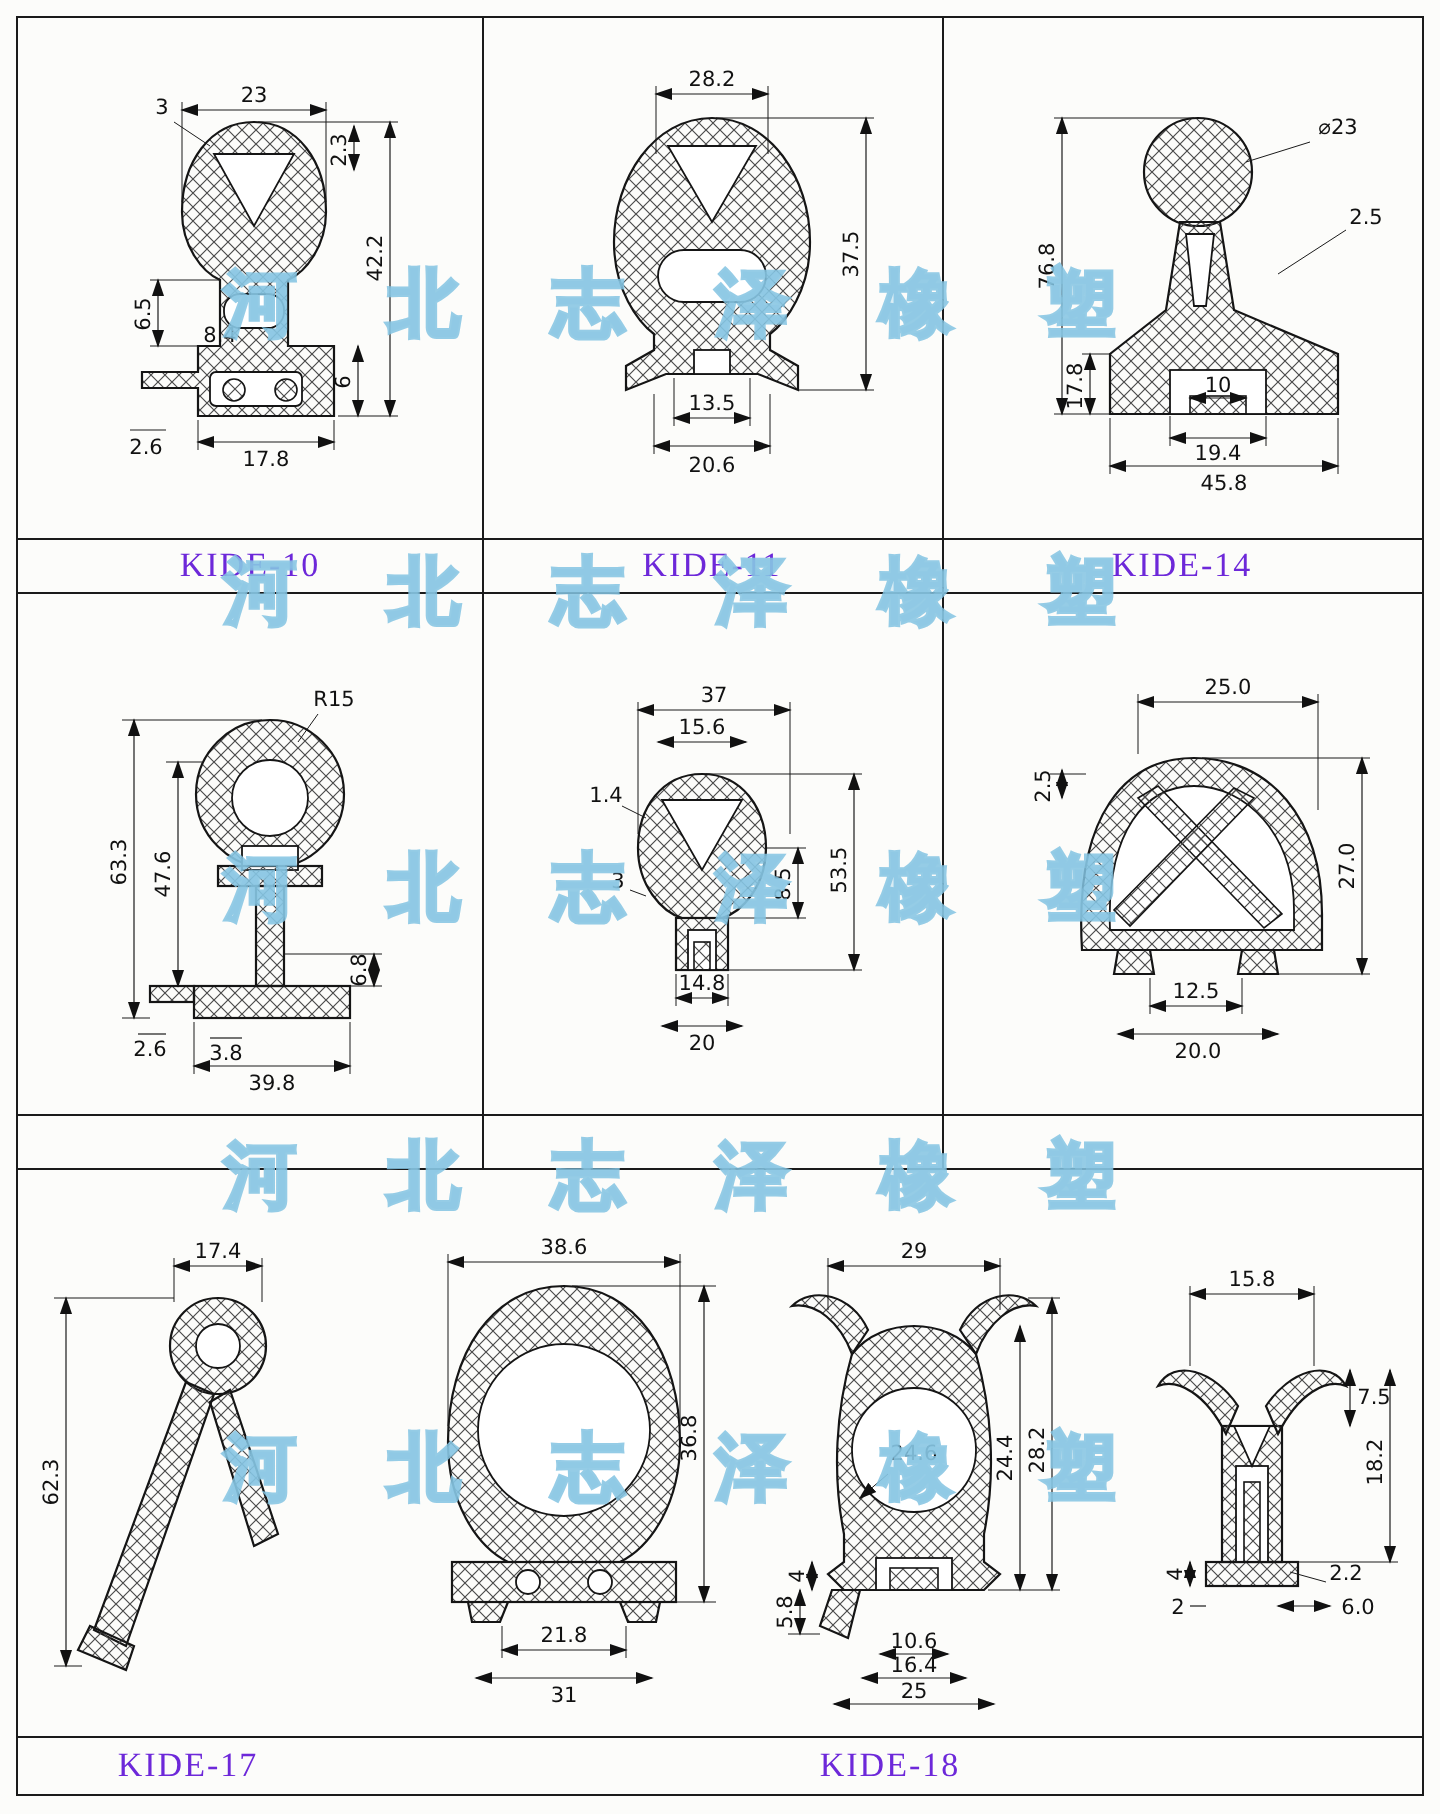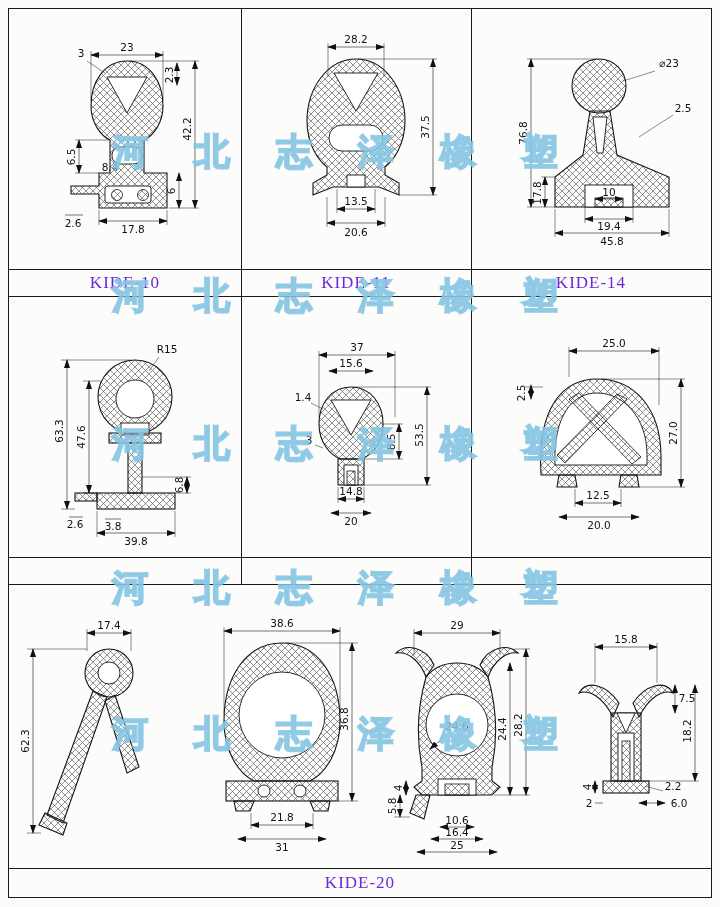--- a/index.html
+++ b/index.html
@@ -361,21 +361,22 @@
         <line class="dim" x1="100" y1="218" x2="126" y2="218" marker-start="url(#arr)" marker-end="url(#arr)"></line>
         <text class="dl" font-size="9.5" x="140" y="222">6.0</text>
         <line class="dim" x1="56" y1="218" x2="64" y2="218"></line>
         <text class="dl" font-size="9" x="50" y="222">2</text>
         <line class="dim" x1="56" y1="196" x2="56" y2="208" marker-start="url(#arr)" marker-end="url(#arr)"></line>
         <text class="dl" font-size="9" transform="rotate(-90 52 202)" x="52" y="202">4</text>
       </g>
     </svg>
 
     <div class="band last" style="top:859px">
-      <div class="lbl" style="flex:1">KIDE-20</div>
+      <div class="lbl" style="width:170px">KIDE-17</div>
+      <div class="lbl" style="flex:1">KIDE-18</div>
     </div>
 
   </div>
 
   <div class="wm" style="top:128px">河北志泽橡塑</div>
   <div class="wm" style="top:272px">河北志泽橡塑</div>
   <div class="wm" style="top:420px">河北志泽橡塑</div>
   <div class="wm" style="top:564px">河北志泽橡塑</div>
   <div class="wm" style="top:710px">河北志泽橡塑</div>
 </div>

